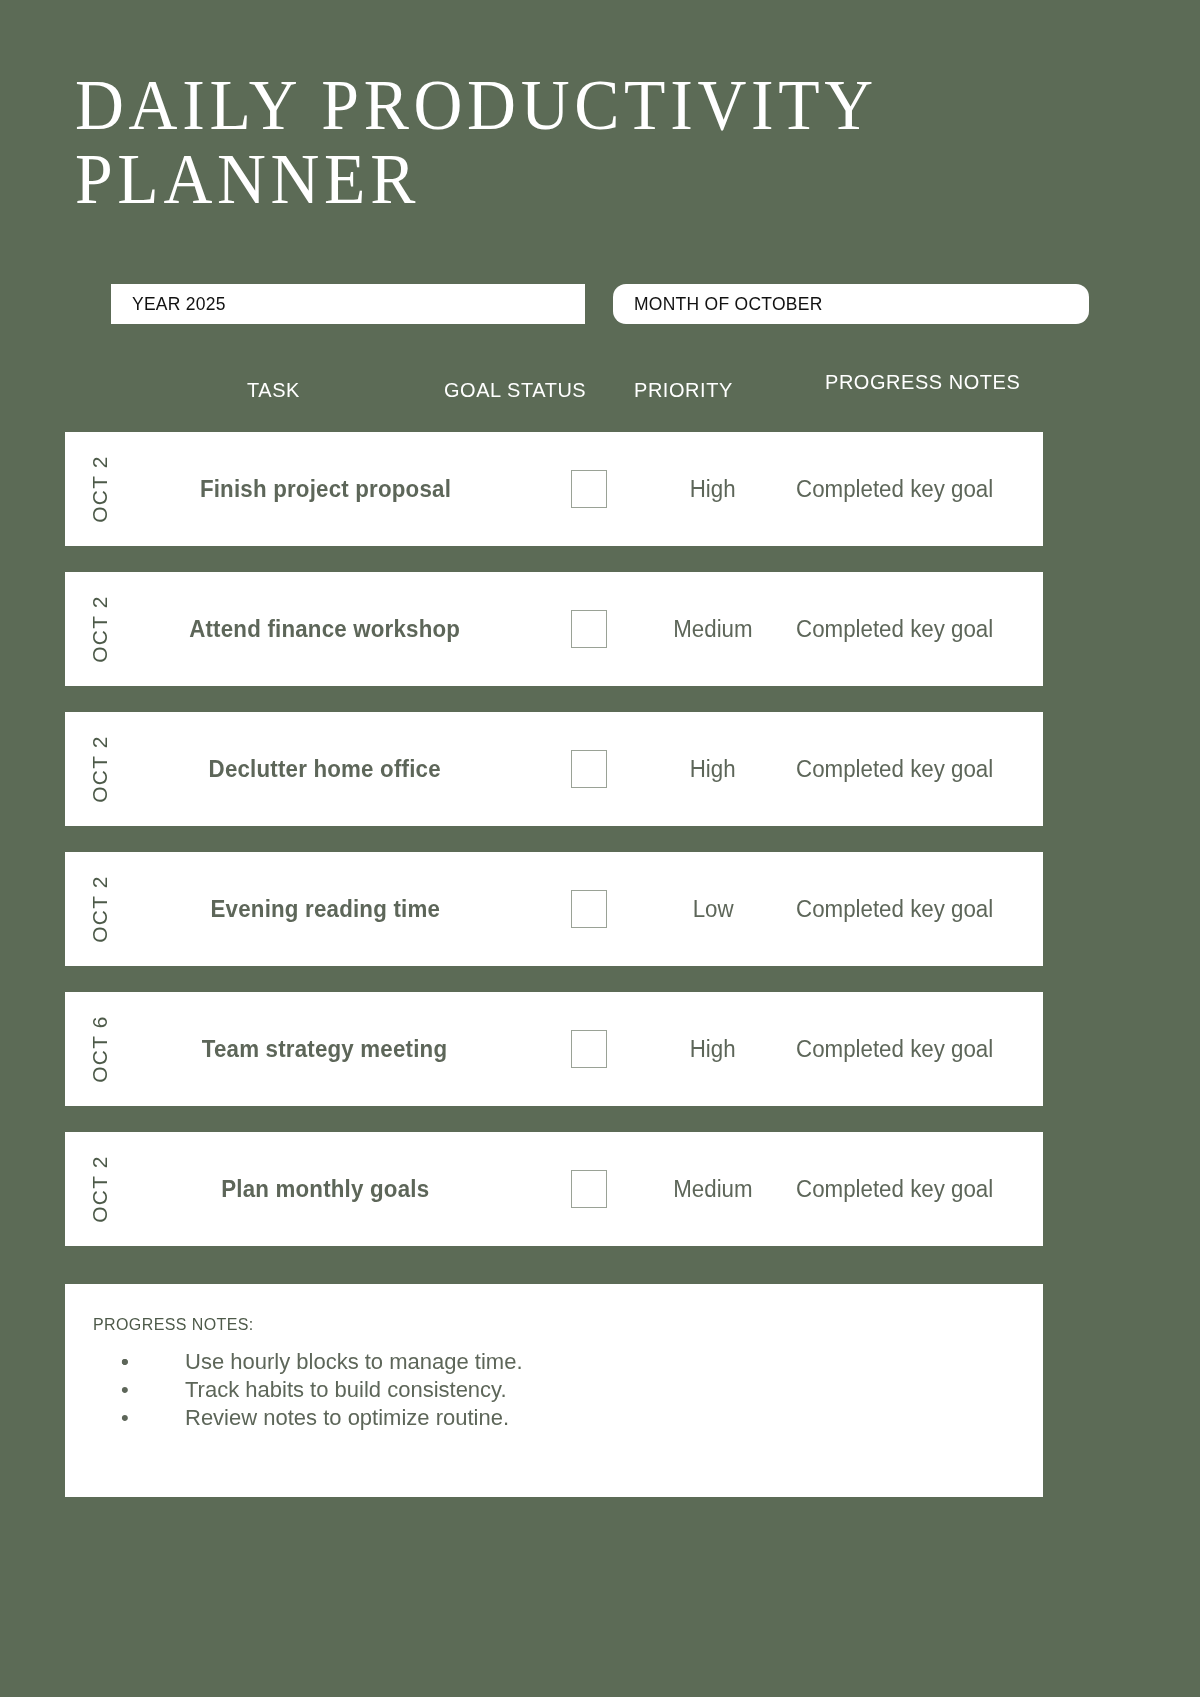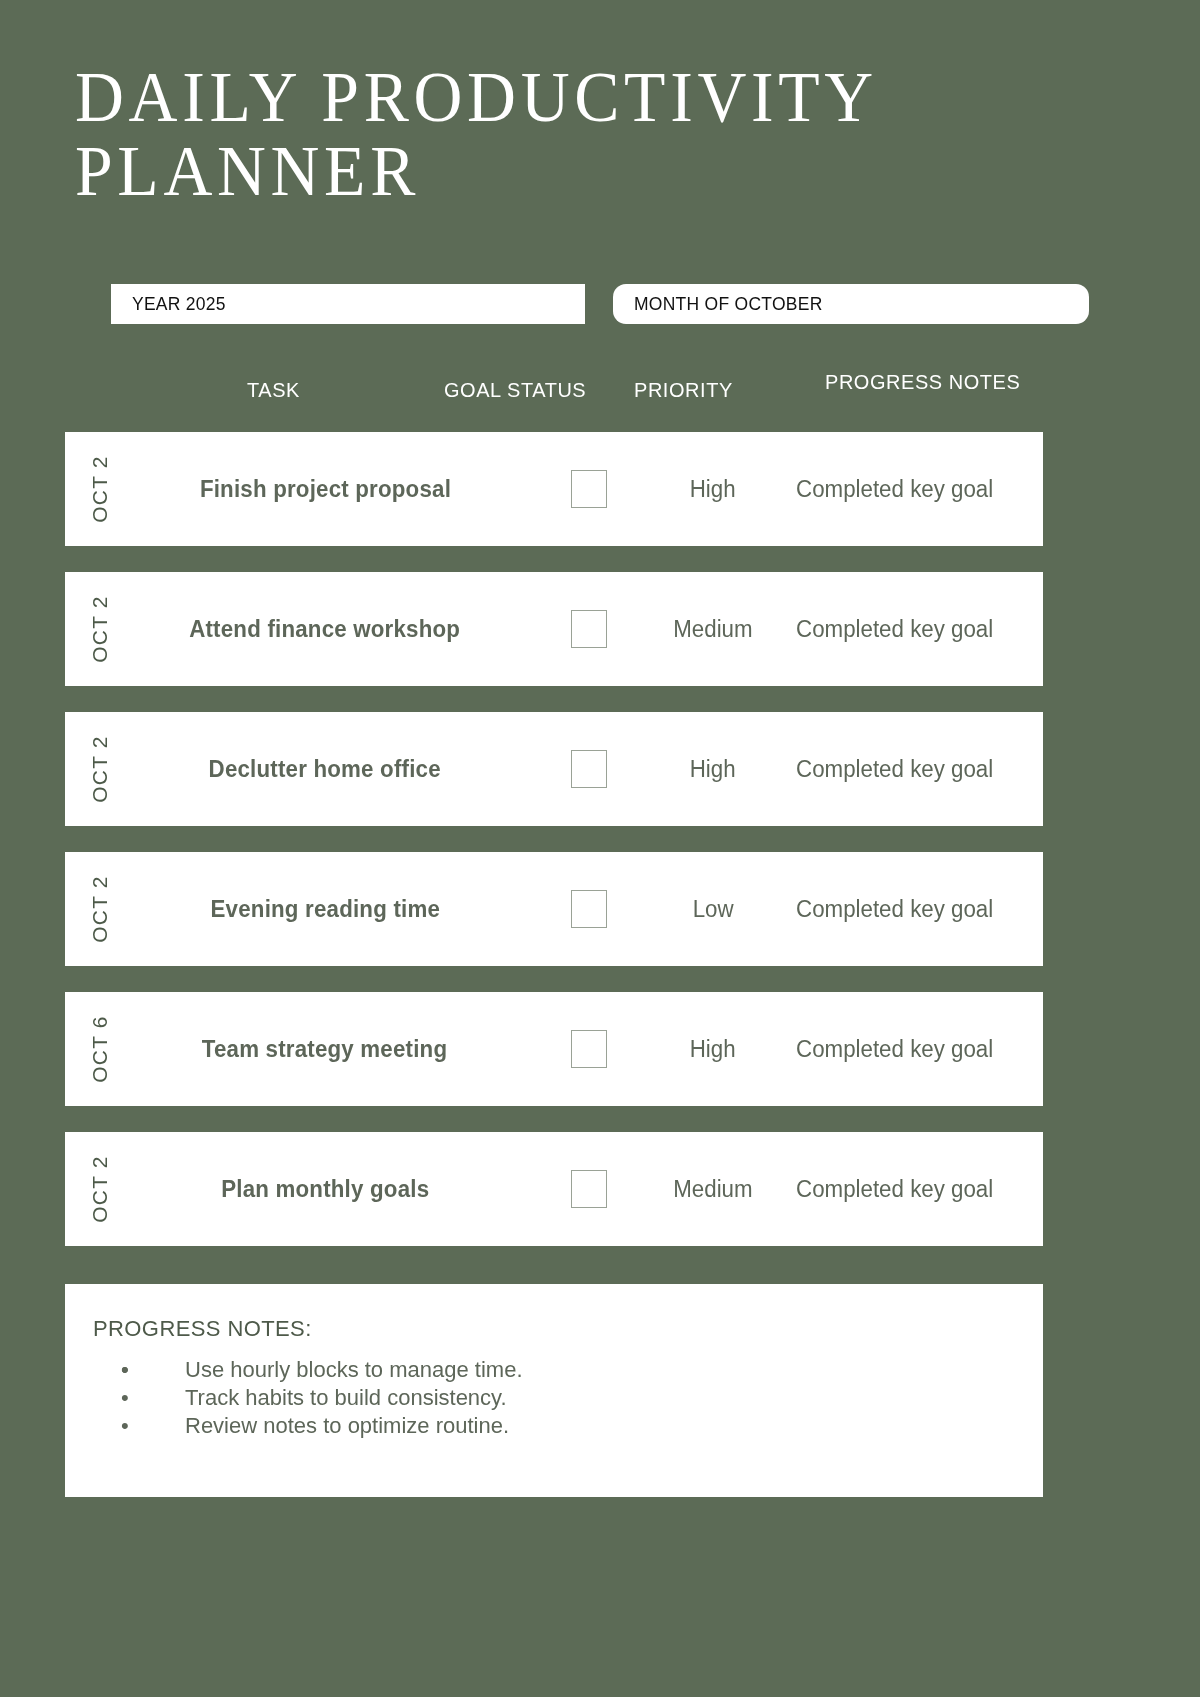--- a/index.html
+++ b/index.html
@@ -20,21 +20,21 @@
     width: 1200px;
     height: 1697px;
     position: relative;
     padding: 0;
   }
 
   
   .title-block {
     position: absolute;
     left: 75px;
-    top: 60px;
+    top: 68px;
     width: 950px;
   }
   .title-line {
     font-family: "Liberation Serif", "DejaVu Serif", serif;
     font-weight: 400;
     font-size: 72px;
     line-height: 74px;
     letter-spacing: 5px;
     color: #ffffff;
     white-space: nowrap;
@@ -183,21 +183,21 @@
     position: absolute;
     left: 65px;
     top: 1284px;
     width: 978px;
     height: 213px;
     background: #ffffff;
     padding: 32px 0 0 28px;
   }
   .notes-title {
     font-family: "Liberation Sans", sans-serif;
-    font-size: 22px;
+    font-size: 16px;
     color: #4e5a4a;
     letter-spacing: 0.4px;
     margin-bottom: 14px;
   }
   .notes-list {
     list-style: none;
     margin: 0;
     padding: 0;
   }
   .notes-list li {

